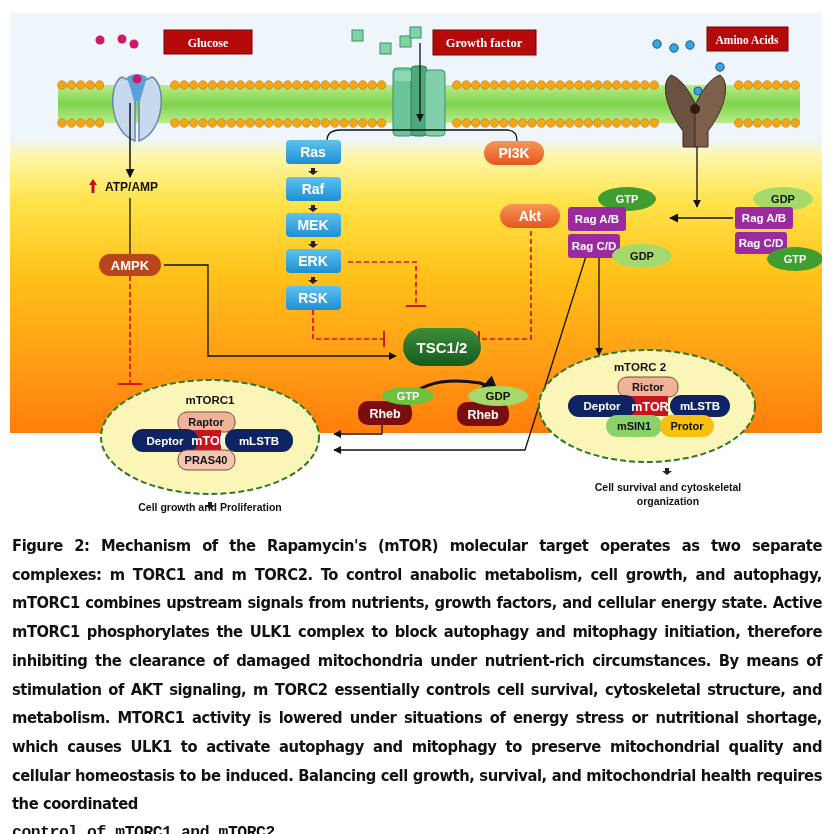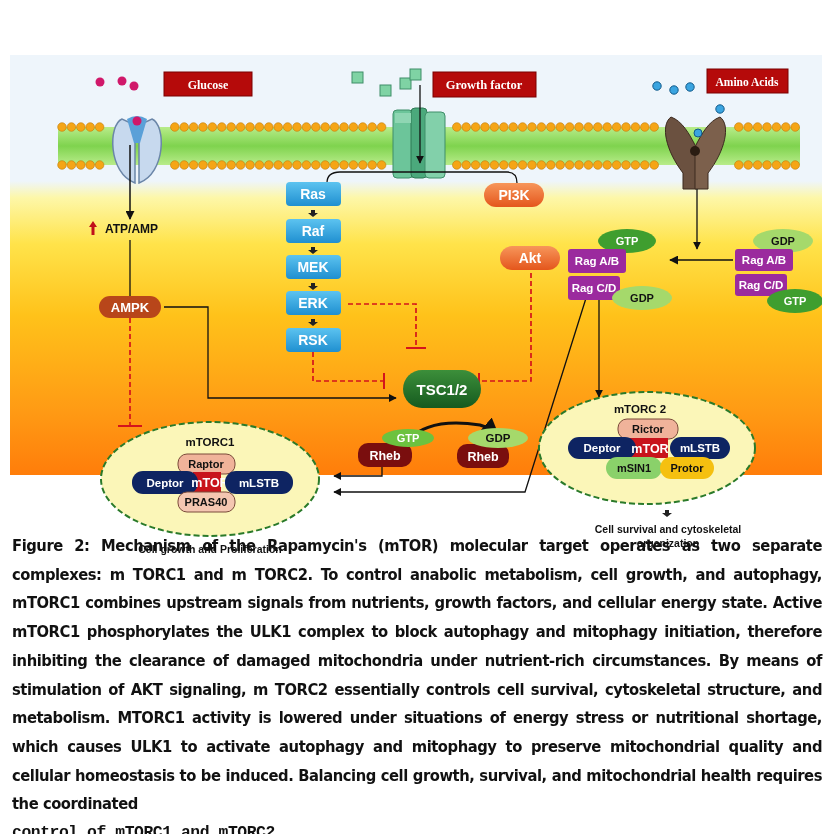--- a/index.html
+++ b/index.html
@@ -1,18 +1,18 @@
 <!DOCTYPE html>
 <html><head>
 <meta charset="utf-8">
 <style>
   html,body{margin:0;padding:0;background:#fff;}
   body{width:833px;height:834px;position:relative;overflow:hidden;font-family:"Liberation Sans",sans-serif;}
   #fig{position:absolute;left:10px;top:13px;width:812px;height:420px;
-    background:linear-gradient(to bottom,#eef5fb 0%,#eef5fb 30%,#fdf7a8 34%,#ffe34a 45%,#ffc21a 62%,#ff9a14 85%,#ff7d0a 100%);margin-top:42px;}
+    background:linear-gradient(to bottom,#eef5fb 0%,#eef5fb 30%,#fdf7a8 34%,#ffe34a 45%,#ffc21a 62%,#ff9a14 85%,#ff7d0a 100%);}
   svg{position:absolute;left:0;top:0;}
   .lbl{font-family:"Liberation Sans",sans-serif;font-weight:bold;}
   #caption{position:absolute;left:12px;top:516px;width:810px;font-family:"DejaVu Sans Condensed","DejaVu Sans",sans-serif;
     font-size:16.4px;line-height:28.7px;font-weight:bold;color:#111;text-align:justify;letter-spacing:-0.45px;margin-top:16px;}
   #caption .last{display:block;font-family:Liberation Mono, monospace;}
 </style>
 </head>
 <body>
 
 <div id="fig">

